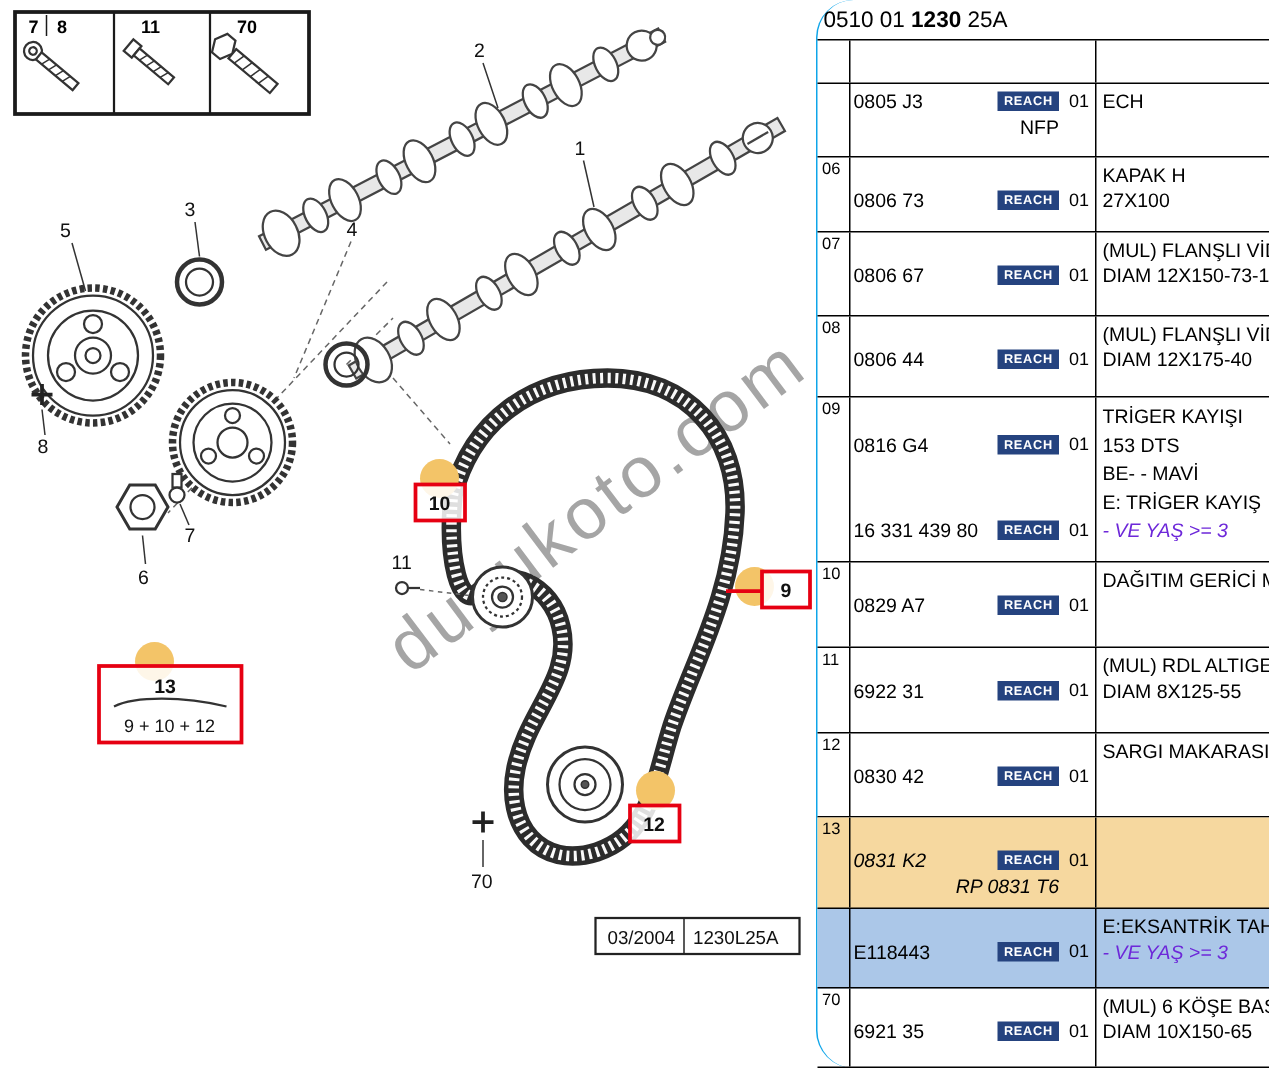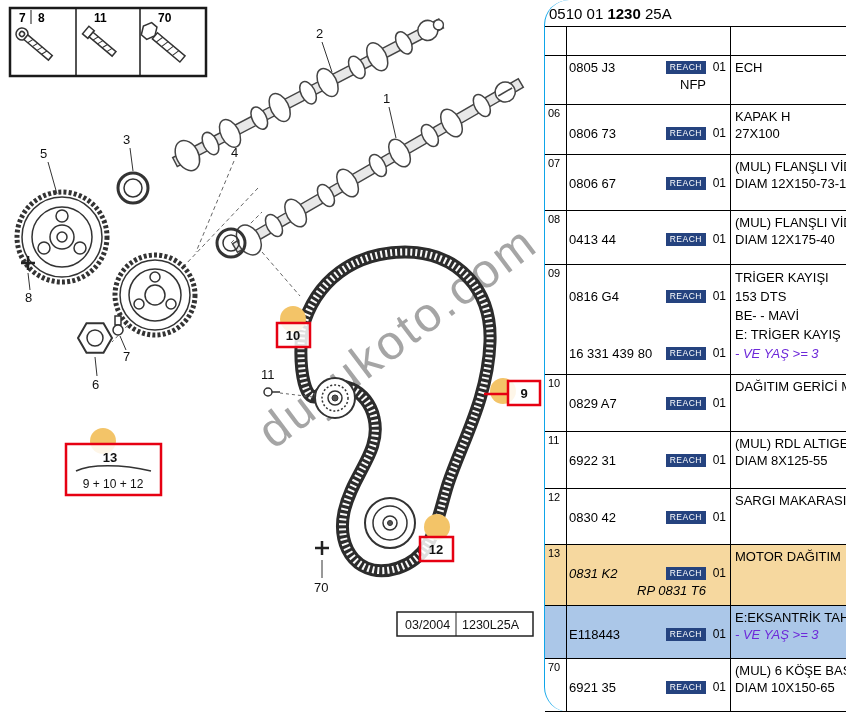--- a/index.html
+++ b/index.html
@@ -15,21 +15,21 @@
   .hdr .b{font-weight:bold;}
   .trow{display:flex;box-sizing:border-box;border-bottom:1px solid #000;font-size:13px;}
   .ref-col{width:22px;box-sizing:border-box;border-right:1px solid #000;
            font-size:11px;padding:2px 0 0 3px;overflow:hidden;}
   .mid-col{width:164px;box-sizing:border-box;border-right:1px solid #000;padding-top:3px;overflow:hidden;}
   .desc-col{flex:1;padding:3px 0 0 4px;overflow:hidden;white-space:nowrap;}
   .line{height:17px;line-height:17px;white-space:nowrap;}
   .r9 .line{height:19px;line-height:19px;}
   .part-line{display:flex;align-items:center;padding:0 4px 0 2px;}
   .part{flex:1;font-size:13px;}
-  .reach{background:#25437f;color:#fff;font-size:8.5px;font-weight:normal;
+  .reach{background:#25437f;color:#fff;font-size:8.5px;font-weight:bold;
          padding:2px 4px 2px 4px;letter-spacing:.5px;line-height:9px;}
   .qty{width:20px;text-align:right;font-size:12px;}
   .sub-right{text-align:right;padding-right:24px;}
   .green{color:#6d28d9;font-style:italic;}
   .ital{font-style:italic;}
   .bital{font-weight:normal;font-style:italic;}
   .row-orange{background:#f6d89f;}
   .row-blue{background:#abc7e8;}
 </style>
 </head>
@@ -306,21 +306,21 @@
         <div class="line">(MUL) FLANŞLI VİD</div>
         <div class="line">DIAM 12X150-73-1</div>
       </div>
     </div>
 
     <div class="trow" style="height:54px">
       <div class="ref-col">08</div>
       <div class="mid-col">
         <div class="line"></div>
         <div class="line part-line">
-          <span class="part">0413 44</span>
+          <span class="part">0806 44</span>
           <span class="reach">REACH</span>
           <span class="qty">01</span>
         </div>
       </div>
       <div class="desc-col">
         <div class="line">(MUL) FLANŞLI VİD</div>
         <div class="line">DIAM 12X175-40</div>
       </div>
     </div>
 
@@ -400,23 +400,20 @@
       <div class="ref-col">13</div>
       <div class="mid-col">
         <div class="line"></div>
         <div class="line part-line">
           <span class="part ital">0831 K2</span>
           <span class="reach">REACH</span>
           <span class="qty">01</span>
         </div>
         <div class="line sub-right bital">RP 0831 T6</div>
       </div>
-      <div class="desc-col">
-        <div class="line">MOTOR DAĞITIM</div>
-      </div>
     </div>
 
     <div class="trow row-blue" style="height:53px">
       <div class="ref-col"></div>
       <div class="mid-col">
         <div class="line"></div>
         <div class="line part-line">
           <span class="part">E118443</span>
           <span class="reach">REACH</span>
           <span class="qty">01</span>

